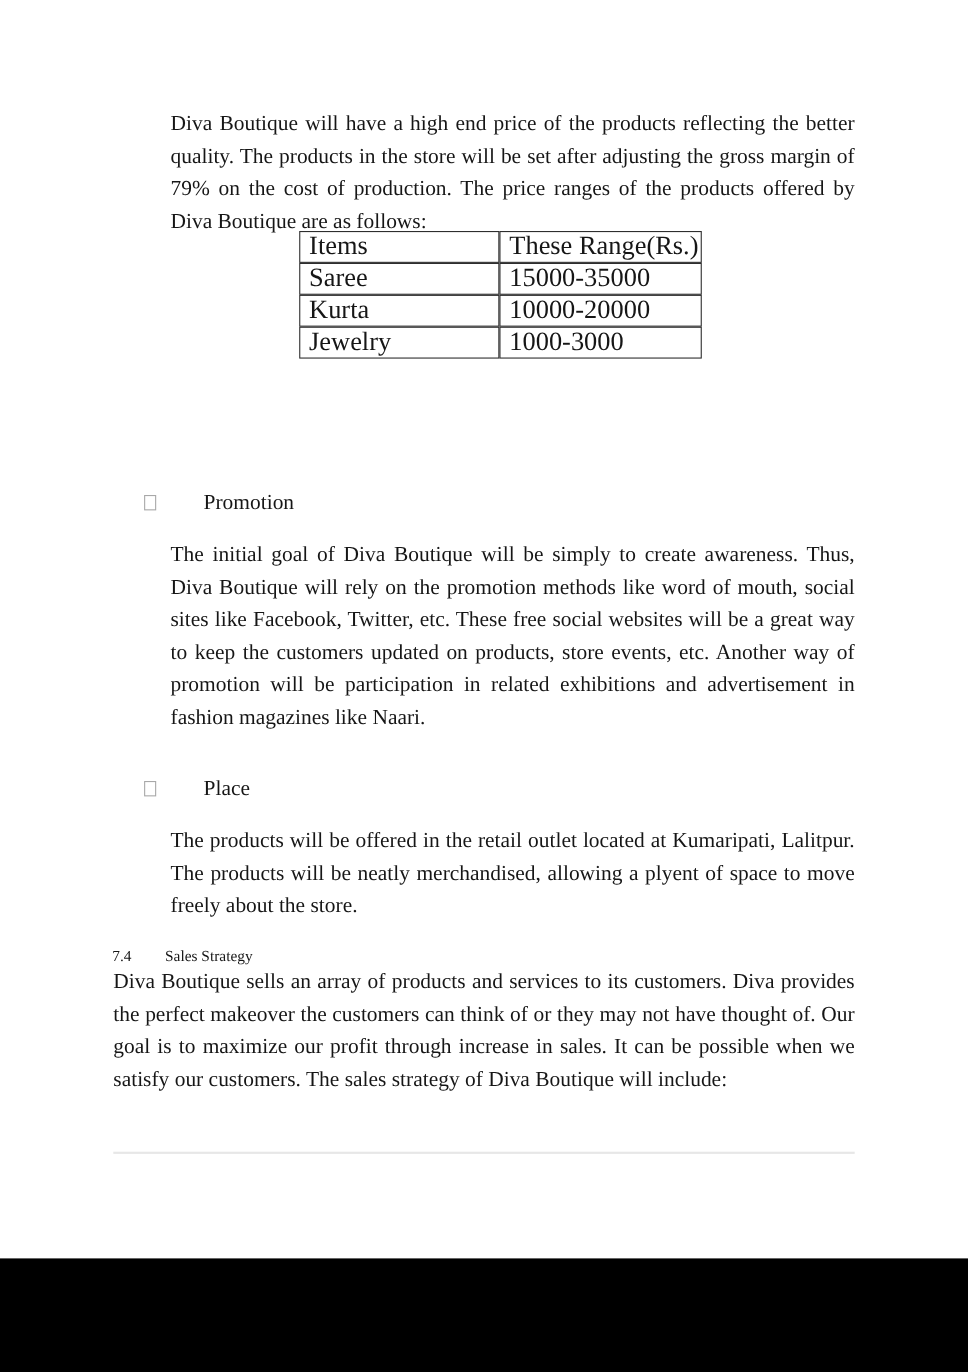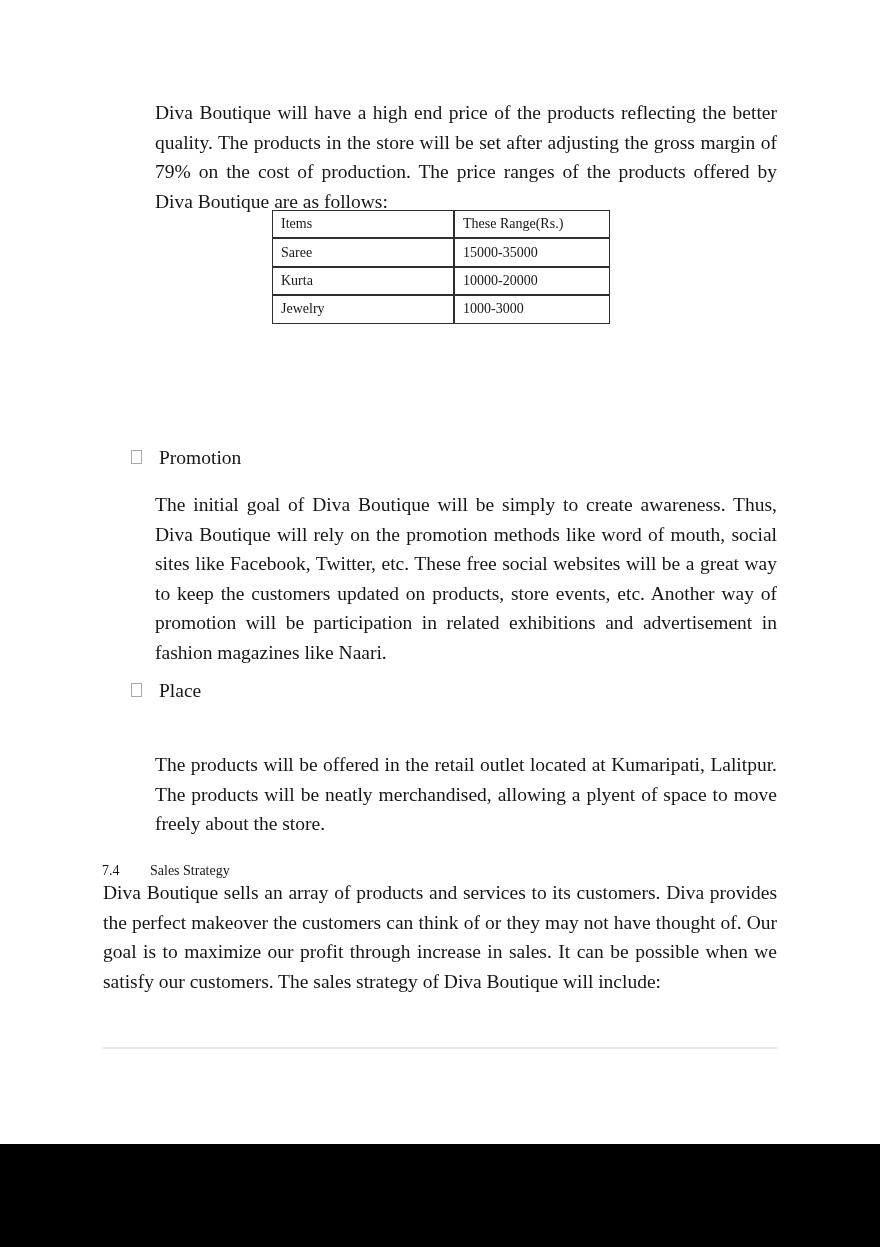--- a/index.html
+++ b/index.html
@@ -21,39 +21,40 @@
   }
   .indent { left: 155px; width: 622px; }
   .full   { left: 103px; width: 674px; }
 
   .price-table {
     position: absolute;
     left: 272px;
     top: 210px;
     border-collapse: separate;
     border-spacing: 0;
-    font-size: 14px;
+    font-size: 24px;
   }
   .price-table td {
     border: 1px solid #2e2e2e;
     height: 26.4px;
     padding: 0 2px 0 8px;
     vertical-align: middle;
     white-space: nowrap;
   }
   .price-table td.col-items { width: 170px; }
   .price-table td.col-price { width: 144px; }
 
   .bullet {
     position: absolute;
     left: 131px;
     display: flex;
     align-items: center;
     font-size: 19.5px;
     line-height: 29.5px;
+    gap: 26px;
   }
   .bullet .box {
     display: inline-block;
     width: 9px;
     height: 12px;
     border: 1.5px solid #a8a8a8;
     margin-right: 17px;
     margin-top: -2px;
   }
 
@@ -112,21 +113,21 @@
     </tbody>
   </table>
 
   <div class="bullet" style="top:443px">
     <span class="box"></span>
     <span>Promotion</span>
   </div>
 
   <p class="para indent" style="top:490px">The initial goal of Diva Boutique will be simply to create awareness. Thus, Diva Boutique will rely on the promotion methods like word of mouth, social sites like Facebook, Twitter, etc. These free social websites will be a great way to keep the customers updated on products, store events, etc. Another way of promotion will be participation in related exhibitions and advertisement in fashion magazines like Naari.</p>
 
-  <div class="bullet" style="top:676px">
+  <div class="bullet" style="top:703px">
     <span class="box"></span>
     <span>Place</span>
   </div>
 
   <p class="para indent" style="top:750px">The products will be offered in the retail outlet located at Kumaripati, Lalitpur. The products will be neatly merchandised, allowing a plyent of space to move freely about the store.</p>
 
   <h2 class="heading" style="top:856px">
     <span class="secnum">7.4</span><span>Sales Strategy</span>
   </h2>
 

